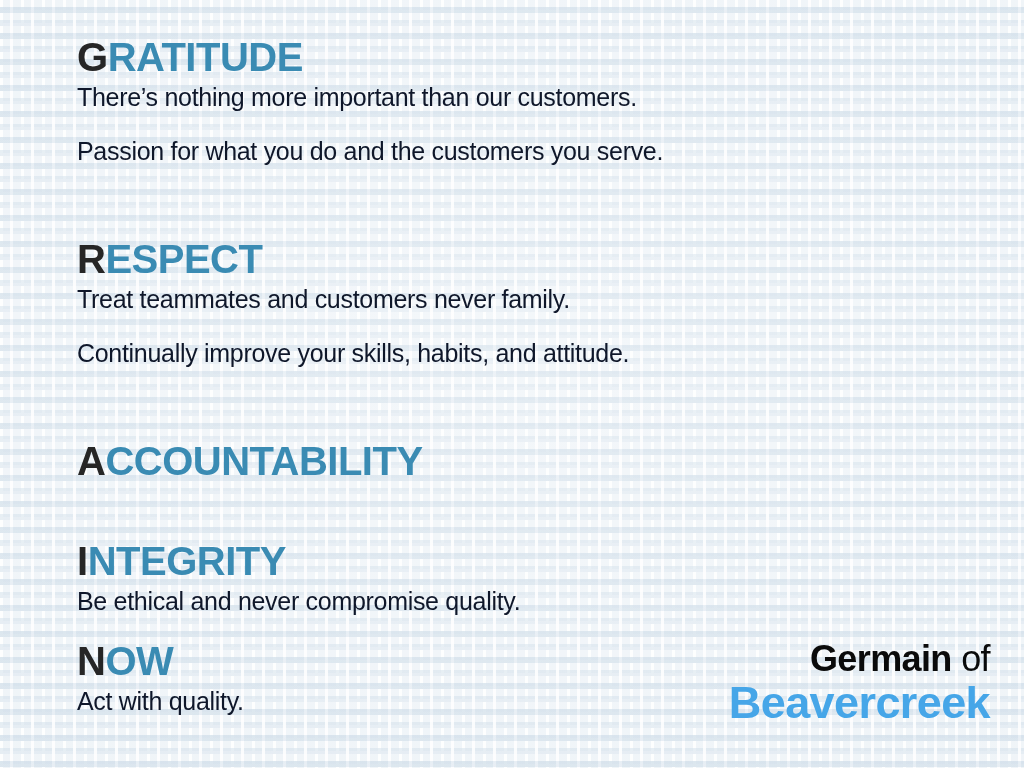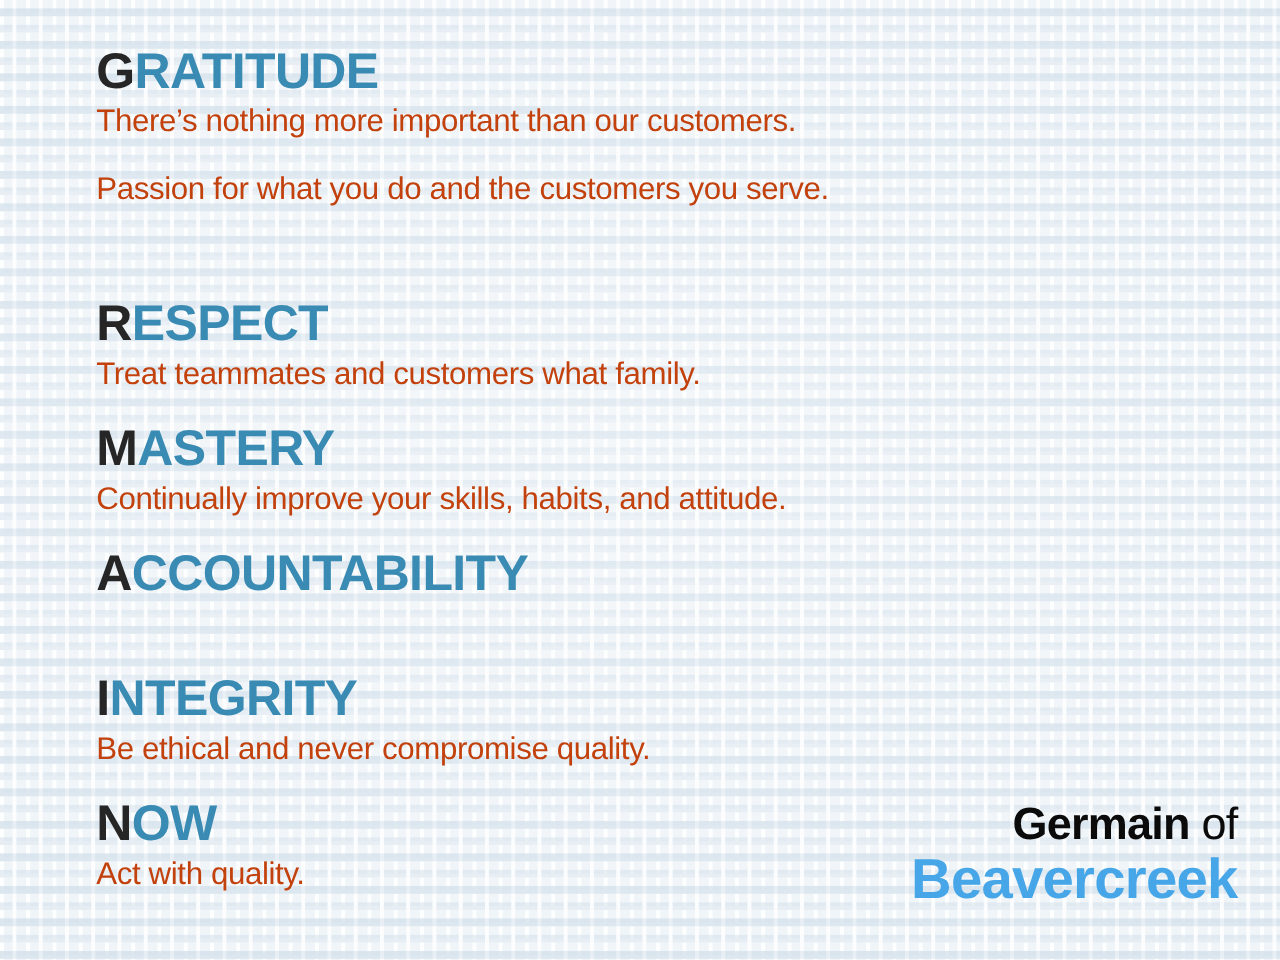--- a/index.html
+++ b/index.html
@@ -94,21 +94,21 @@
     color: #262626;
   }
   .value-desc {
     margin: 0;
     margin-top: 2px;
     font-family: "Liberation Sans", sans-serif;
     font-weight: normal;
     font-size: 25px;
     line-height: 31px;
     letter-spacing: -0.3px;
-    color: #c2410c;
+    color: #0f172a;
     white-space: nowrap;
   }
 
   
   #logo {
     position: absolute;
     right: 34px;
     bottom: 42px;
     text-align: right;
     line-height: 1;
@@ -154,25 +154,24 @@
         <div class="value-word"><span class="lead">G</span><span class="rest">RATITUDE</span></div>
         <div class="value-desc">There’s nothing more important than our customers.</div>
       </li>
 
       <li class="value-block">
         <div class="value-desc">Passion for what you do and the customers you serve.</div>
       </li>
 
       <li class="value-block">
         <div class="value-word"><span class="lead">R</span><span class="rest">ESPECT</span></div>
-        <div class="value-desc">Treat teammates and customers what family.</div>
+        <div class="value-desc">Treat teammates and customers never family.</div>
       </li>
 
       <li class="value-block">
-        <div class="value-word"><span class="lead">M</span><span class="rest">ASTERY</span></div>
         <div class="value-desc">Continually improve your skills, habits, and attitude.</div>
       </li>
 
       <li class="value-block">
         <div class="value-word"><span class="lead">A</span><span class="rest">CCOUNTABILITY</span></div>
       </li>
 
       <li class="value-block">
         <div class="value-word"><span class="lead">I</span><span class="rest">NTEGRITY</span></div>
         <div class="value-desc">Be ethical and never compromise quality.</div>

